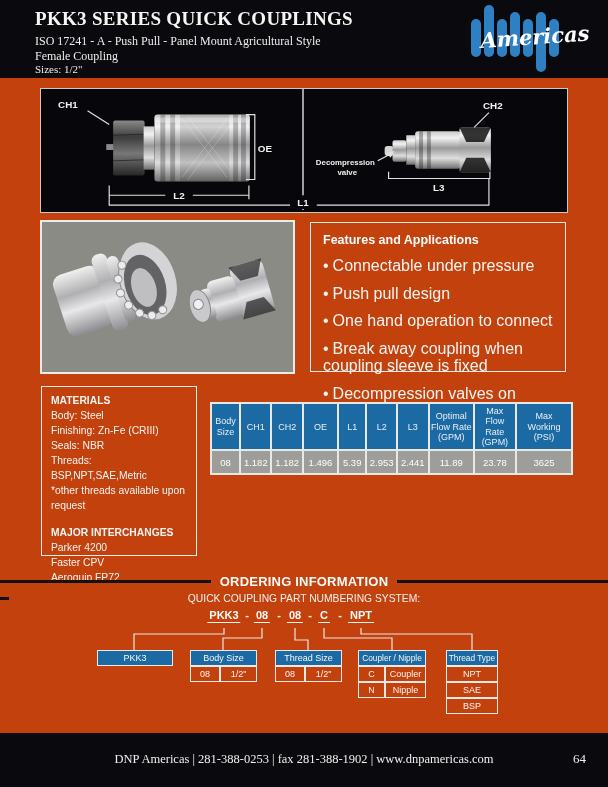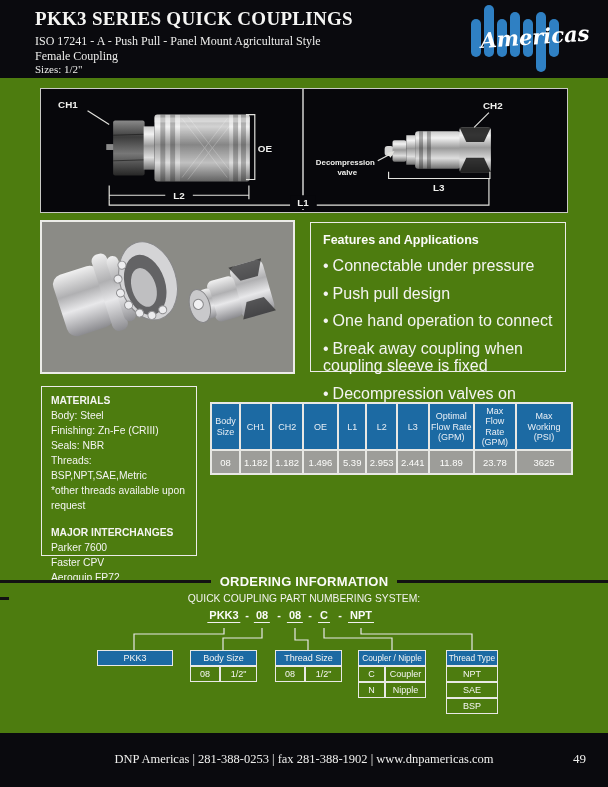--- a/index.html
+++ b/index.html
@@ -1,16 +1,16 @@
 <!DOCTYPE html>
 <html><head>
 <meta charset="utf-8">
 <style>
   html,body{margin:0;padding:0;background:#666;}
-  .page{position:relative;width:608px;height:787px;background:#4d7c0f;overflow:hidden;
+  .page{position:relative;width:608px;height:787px;background:#c2410c;overflow:hidden;
         font-family:"Liberation Sans",sans-serif;color:#f2f2f0;}
   
   .hdr{position:absolute;left:0;top:0;width:608px;height:78px;background:#0a0a0e;}
   .hdr-title{position:absolute;left:35px;top:8px;font-family:"Liberation Serif",serif;
              font-weight:bold;font-size:19px;letter-spacing:.3px;color:#f5f5f3;}
   .hdr-sub{position:absolute;left:35px;font-family:"Liberation Serif",serif;color:#ededeb;}
   .s1{top:34px;font-size:12px;} .s2{top:49px;font-size:12px;} .s3{top:63px;font-size:11px;}
   .logo{position:absolute;right:5px;top:3px;width:150px;height:73px;}
   
   .panel{position:absolute;left:40px;top:88px;width:526px;height:123px;background:#07070b;
@@ -220,21 +220,21 @@
 
   <div class="materials">
     <div class="mat-title">MATERIALS</div>
     <div>Body: Steel</div>
     <div>Finishing: Zn-Fe (CRIII)</div>
     <div>Seals: NBR</div>
     <div>Threads: BSP,NPT,SAE,Metric</div>
     <div>*other threads available upon request</div>
     <div class="mat-gap"></div>
     <div class="mat-title">MAJOR INTERCHANGES</div>
-    <div>Parker 7600</div>
+    <div>Parker 4200</div>
     <div>Faster CPV</div>
     <div>Aeroquip FP72</div>
   </div>
 
   <div class="dimsec">
     <table class="dim">
       <tbody>
           <tr>
         <th style="width:28px">Body Size</th>
         <th style="width:29px">CH1</th>
@@ -329,16 +329,16 @@
     <div class="obox" style="left:446px;width:52px">
       <div class="oh small">Thread Type</div>
       <div class="oc">NPT</div>
       <div class="oc">SAE</div>
       <div class="oc">BSP</div>
     </div>
   </div>
 
   <div class="ftr">
     <div class="ftr-text">DNP Americas | 281-388-0253 | fax 281-388-1902 | www.dnpamericas.com</div>
-    <div class="ftr-page">49</div>
+    <div class="ftr-page">64</div>
   </div>
 
 </div>
 
 </body></html>

